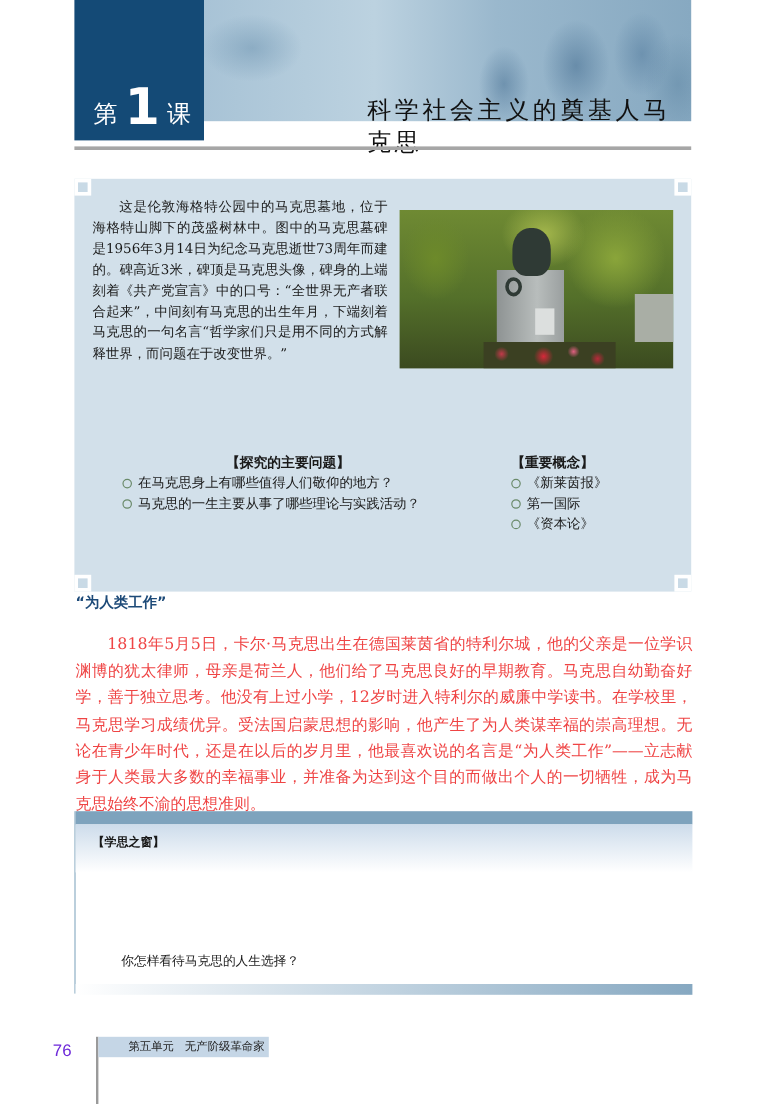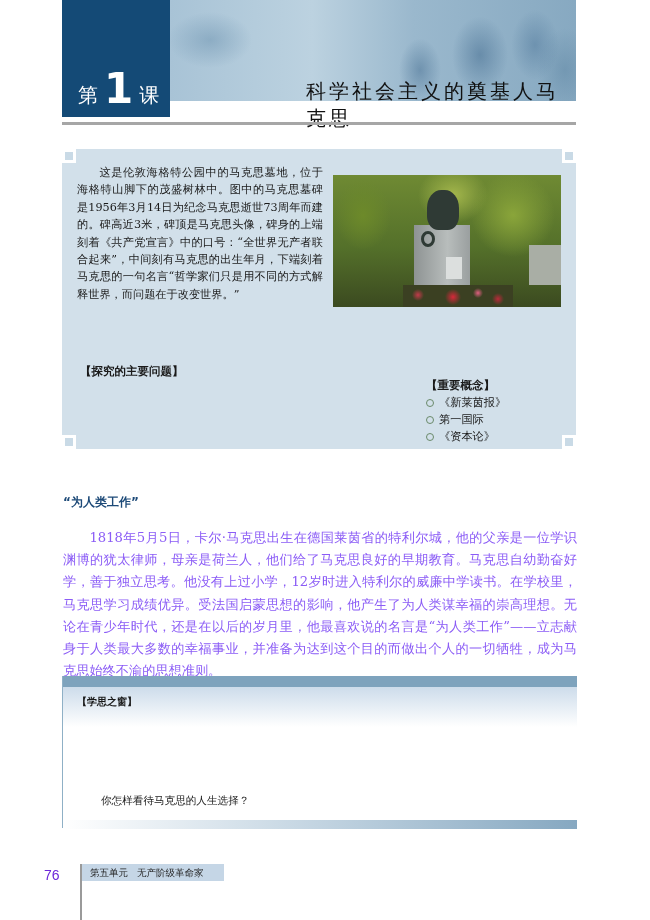--- a/index.html
+++ b/index.html
@@ -18,21 +18,21 @@
       radial-gradient(ellipse 40px 60px at 395px 70px, rgba(90,130,160,0.45), transparent 70%),
       linear-gradient(90deg, #a8c3d6 0%, #bcd2e0 35%, #9ab8cd 60%, #87a9c1 100%);
   }
   .lesson-label { position: absolute; left: 16px; top: 70px; color: #ffffff; font-family: "DejaVu Sans", sans-serif; font-size: 20px; display: flex; align-items: flex-end; gap: 6px; }
   .lesson-label .num { font-size: 42px; font-weight: bold; line-height: 38px; }
   .lesson-label .txt { font-size: 20px; line-height: 26px; }
   .lesson-title { position: absolute; left: 136px; top: 78px; font-size: 20px; letter-spacing: 3px; color: #111; font-family: "DejaVu Serif", serif; }
   .banner-rule { position: absolute; left: 62px; top: 122px; width: 514px; height: 3px; background: #a6a6a6; }
 
   
-  .intro-box { position: absolute; left: 62px; top: 149px; width: 514px; height: 300px; background: #d2e0ea; }
+  .intro-box { position: absolute; left: 62px; top: 149px; width: 514px; height: 344px; background: #d2e0ea; }
   .corner { position: absolute; width: 14px; height: 14px; background: #ffffff; }
   .corner::after { content: ""; position: absolute; left: 3px; top: 3px; width: 8px; height: 8px; background: #c9dae6; }
   .corner.tl { left: 0; top: 0; }
   .corner.tr { right: 0; top: 0; }
   .corner.bl { left: 0; bottom: 0; }
   .corner.br { right: 0; bottom: 0; }
   .intro-text { position: absolute; left: 15px; top: 15px; width: 246px; font-size: 11.2px; line-height: 17.4px; text-align: justify; text-indent: 2em; }
   .photo { position: absolute; left: 271px; top: 26px; width: 228px; height: 132px; overflow: hidden;
     background:
       radial-gradient(ellipse 40px 50px at 30px 40px, #6d8a2a, transparent 70%),
@@ -47,47 +47,47 @@
   .photo .flowers { position: absolute; left: 70px; top: 110px; width: 110px; height: 22px;
     background:
       radial-gradient(circle 6px at 15px 10px, #c23a4a, transparent),
       radial-gradient(circle 8px at 50px 12px, #d8283a, transparent),
       radial-gradient(circle 5px at 75px 8px, #e06080, transparent),
       radial-gradient(circle 6px at 95px 14px, #b82a3a, transparent),
       #3b4022; }
   .photo .tomb2 { position: absolute; left: 196px; top: 70px; width: 32px; height: 40px; background: #a9aea5; }
   .intro-text2 { position: absolute; left: 15px; top: 158px; width: 484px; font-size: 11.2px; line-height: 17.4px; text-align: justify; text-indent: 2em; }
 
-  .questions { position: absolute; left: 18px; top: 213px; width: 320px; font-size: 11.2px; }
+  .questions { position: absolute; left: 18px; top: 227px; width: 320px; font-size: 11.2px; text-align: center; }
   .concepts { position: absolute; left: 364px; top: 227px; width: 130px; font-size: 11.2px; }
   .block-heading { font-family: "DejaVu Sans", sans-serif; font-weight: bold; font-size: 11.5px; line-height: 18px; }
   .q-list { list-style: none; }
   .q-list li { line-height: 17px; display: flex; align-items: center; }
   .questions .q-list li { padding-left: 22px; }
   .bullet { display: inline-block; width: 8px; height: 8px; border: 1px solid #6a8a6a; border-radius: 50%; margin-right: 5px; flex: none; }
 
   
   .section-heading { position: absolute; left: 63px; top: 494px; font-family: "DejaVu Sans", sans-serif; font-size: 12px; font-weight: bold; color: #1d4a78; }
 
   
-  .body-text { position: absolute; left: 63px; top: 527px; width: 514px; font-size: 13.2px; line-height: 22.2px; text-align: justify; text-indent: 2em; color: #8b5cf6; }
+  .body-text { position: absolute; left: 63px; top: 527px; width: 514px; font-size: 13.2px; line-height: 22.2px; text-align: justify; text-indent: 2em; color: #ef4444; }
 
   
   .think-box { position: absolute; left: 62px; top: 676px; width: 514px; height: 152px; border-left: 1px solid #8fb0c6; }
   .think-topbar { position: absolute; left: 0; top: 0; width: 514px; height: 11px; background: #7ea3bd; }
   .think-fade { position: absolute; left: 0; top: 11px; width: 514px; height: 40px; background: linear-gradient(180deg, #cddceb 0%, #ffffff 100%); }
   .think-bottombar { position: absolute; left: 0; top: 144px; width: 514px; height: 9px; background: linear-gradient(90deg, #ffffff 0%, #c8d8e4 45%, #86a8c1 100%); }
   .think-heading { position: absolute; left: 14px; top: 19px; font-size: 10px; font-weight: bold; }
   .think-text { position: absolute; left: 14px; top: 40px; width: 490px; font-size: 10.6px; line-height: 18.8px; text-align: justify; text-indent: 2em; }
   .think-question { position: absolute; left: 38px; top: 118px; font-family: "DejaVu Sans", sans-serif; font-size: 10.6px; }
 
   
   .page-number { position: absolute; left: 44px; top: 867px; font-family: "Liberation Sans", sans-serif; font-size: 14px; color: #6d28d9; }
   .footer-rule { position: absolute; left: 80px; top: 864px; width: 2px; height: 56px; background: #9a9a9a; }
-  .footer-tab { position: absolute; left: 82px; top: 864px; width: 142px; height: 17px; background: #c5d6e6; font-family: "DejaVu Sans", sans-serif; font-size: 9.5px; line-height: 17px; padding-left: 8px; color: #222; white-space: pre; }
+  .footer-tab { position: absolute; left: 82px; top: 864px; width: 142px; height: 17px; background: #c5d6e6; font-family: "DejaVu Sans", sans-serif; font-size: 9.5px; line-height: 17px; padding-left: 25px; color: #222; white-space: pre; }
 </style>
 </head>
 <body>
 
 <div class="banner">
   <div class="banner-left">
     <div class="lesson-label">
       <span class="txt">第</span>
       <span class="num">1</span>
       <span class="txt">课</span>
@@ -112,20 +112,30 @@
     <div class="plinth"></div>
     <div class="bust"></div>
     <div class="medal"></div>
     <div class="plaque"></div>
     <div class="flowers"></div>
   </div>
 
 
   <div class="questions">
     <div class="block-heading">【探究的主要问题】</div>
+    <ul class="q-list">
+      <li>
+          <span class="bullet"></span>
+          <span>在马克思身上有哪些值得人们敬仰的地方？</span>
+        </li>
+      <li>
+          <span class="bullet"></span>
+          <span>马克思的一生主要从事了哪些理论与实践活动？</span>
+        </li>
+    </ul>
   </div>
 
   <div class="concepts">
     <div class="block-heading">【重要概念】</div>
     <ul class="q-list">
       <li>
           <span class="bullet"></span>
           <span>《新莱茵报》</span>
         </li>
       <li>

